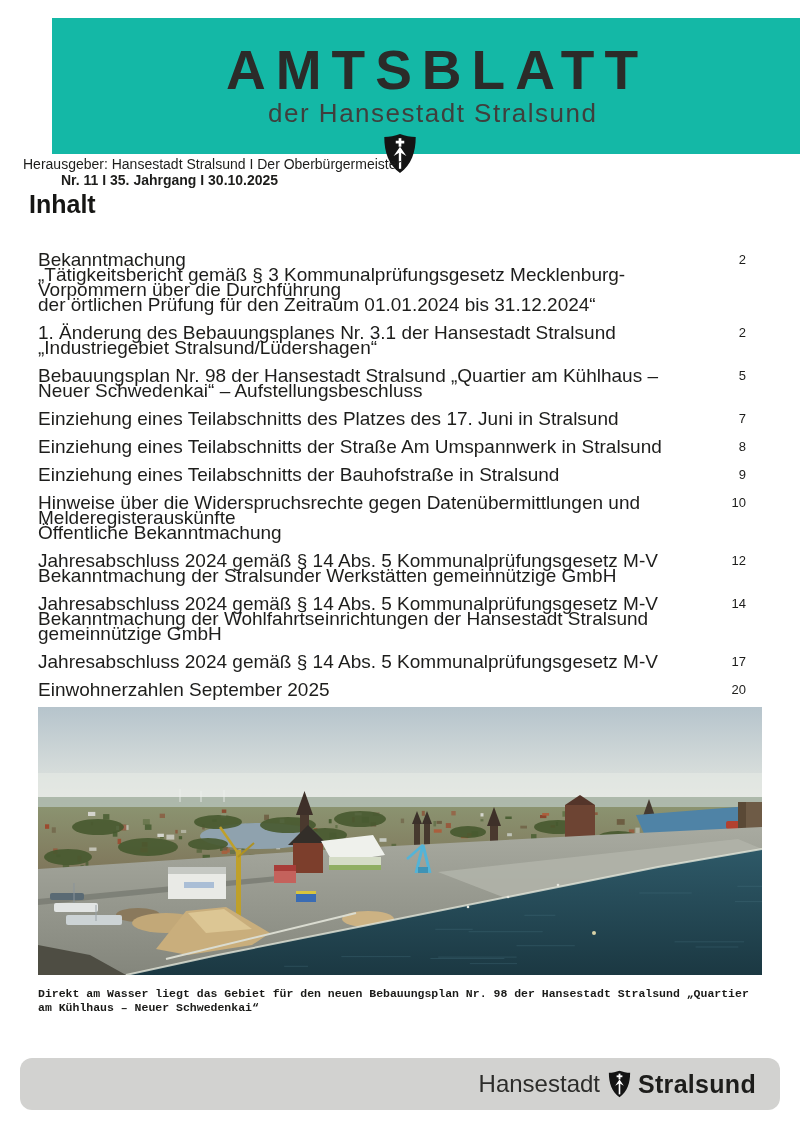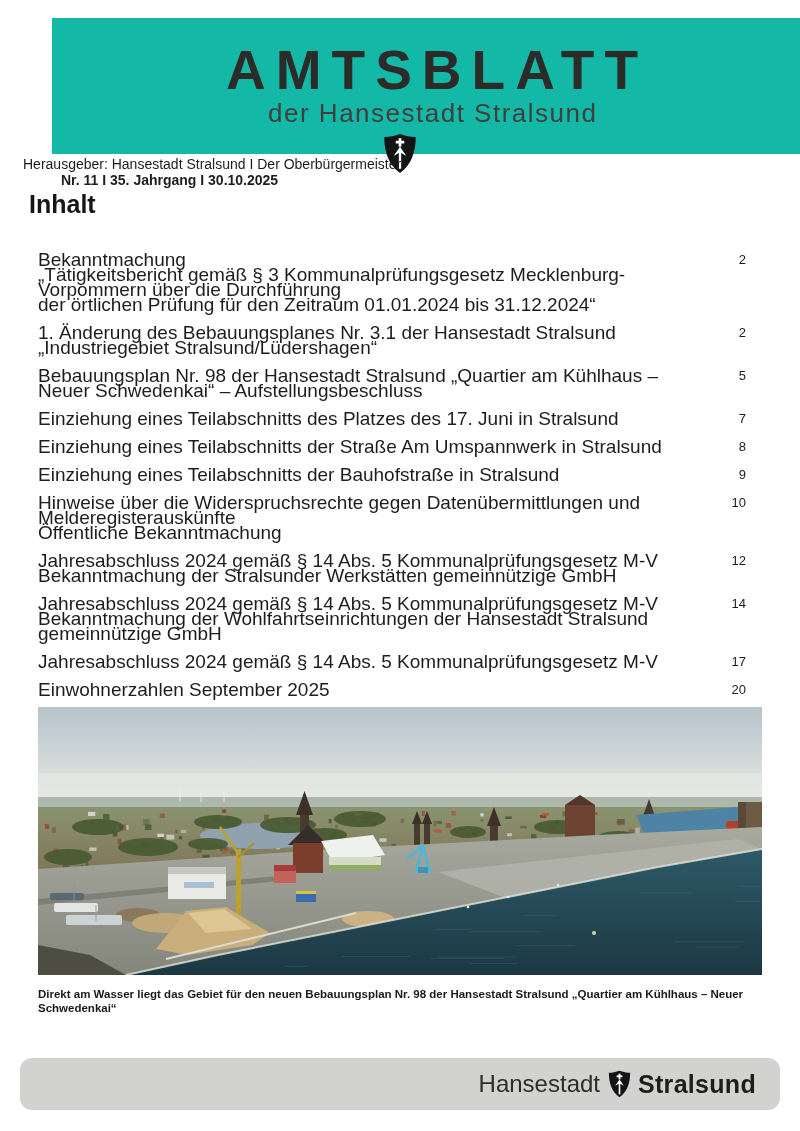--- a/index.html
+++ b/index.html
@@ -31,21 +31,21 @@
   .toc-lines{flex:1;font-size:19px;line-height:15px;}
   .toc-page{width:34px;text-align:right;font-size:13px;line-height:15px;}
 
   
   .photo{position:absolute;left:38px;top:707px;width:724px;height:268px;margin:0;
          overflow:hidden;background:#9aa49c;}
   .photo-svg{display:block;width:724px;height:268px;}
 
   
   .caption{position:absolute;left:38px;top:987px;width:724px;
-           font-size:11.5px;line-height:14px;font-weight:700;color:#1a1a18;}
+           font-size:11.5px;line-height:14px;font-weight:700;color:#1a1a18;font-family:Liberation Mono, monospace;}
 
   
   .footer{position:absolute;left:20px;top:1058px;width:760px;height:52px;background:#d2d2d0;
           display:flex;align-items:center;justify-content:flex-end;
           padding:0;box-sizing:border-box;border-radius:12px;}
   .logo-left{font-size:24px;font-weight:400;color:#2c2c2a;margin-right:8px;}
   .crest-footer{width:23px;height:28px;margin-right:7px;}
   .logo-right{font-size:25px;font-weight:700;color:#1d1d1b;margin-right:24px;letter-spacing:.3px;}
   .hidden-defs{position:absolute;width:0;height:0;overflow:hidden;}
 </style>

